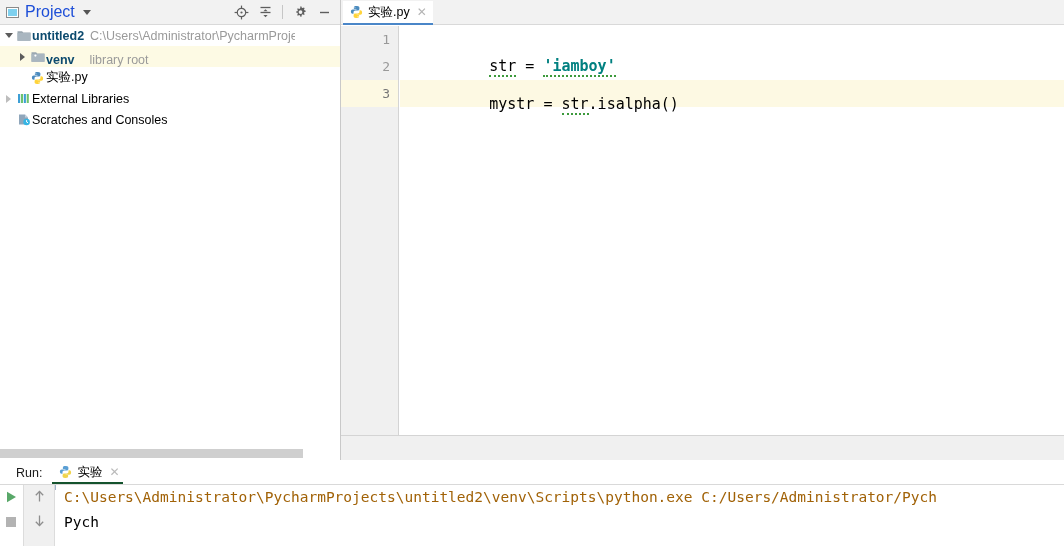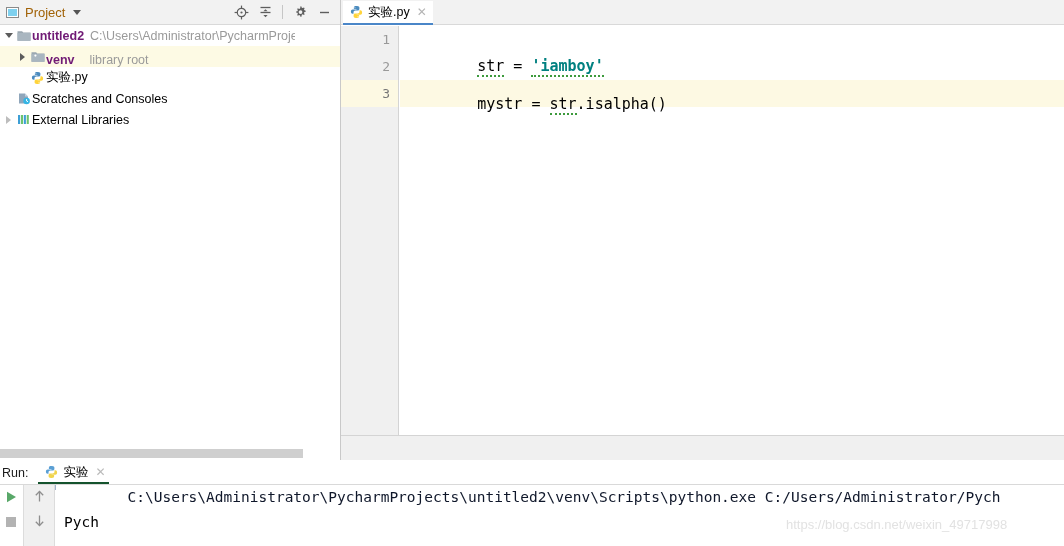--- a/index.html
+++ b/index.html
@@ -22,21 +22,21 @@
     box-sizing:border-box;
   }
   .project-header{
     position:absolute;left:0;top:0;width:340px;height:25px;
     background:#f2f2f2;
     border-bottom:1px solid #d9d9d9;
     display:flex;align-items:center;
     box-sizing:border-box;
   }
   .ph-left{display:flex;align-items:center;gap:6px;padding-left:6px;}
-  .ph-title{font-size:13px;color:#a16207;}
+  .ph-title{font-size:16px;color:#1d4ed8;}
   .ph-caret{
     width:0;height:0;border-left:4px solid transparent;border-right:4px solid transparent;
     border-top:5px solid #555;margin-left:2px;
   }
   .ph-right{margin-left:auto;display:flex;align-items:center;padding-right:5px;gap:2px;}
   .tb-btn{width:22px;height:22px;display:flex;align-items:center;justify-content:center;cursor:default;}
   .tb-sep{width:1px;height:14px;background:#c6c6c6;margin:0 4px;}
 
   
   .tree{position:absolute;left:0;top:25px;width:340px;}
@@ -50,21 +50,21 @@
   }
   .arrow-glyph{
     width:0;height:0;border-top:4px solid transparent;border-bottom:4px solid transparent;
     border-left:5px solid #5c5c5c;
   }
   .arrow-glyph.open{
     border-left:4px solid transparent;border-right:4px solid transparent;
     border-top:5px solid #5c5c5c;border-bottom:0;
   }
   .tree-ico{width:17px;height:21px;display:flex;align-items:center;justify-content:center;flex:0 0 17px;}
-  .lbl-bold{font-weight:bold;color:#701a75;}
+  .lbl-bold{font-weight:bold;color:#0c4a6e;}
   .lbl-plain{color:#000;}
   .lbl-gray{color:#9a9a9a;margin-left:15px;font-weight:normal;}
   .lbl-path{
     color:#9a9a9a;margin-left:6px;font-weight:normal;
     overflow:hidden;text-overflow:clip;max-width:205px;display:inline-block;
     vertical-align:bottom;
   }
 
   
   .proj-hscroll{
@@ -101,21 +101,21 @@
   .ln{
     position:absolute;right:8px;font-family:"DejaVu Sans Mono", monospace;
     font-size:13px;color:#999999;line-height:27px;height:27px;
   }
   .ln.cur{color:#777777;}
   .gutter-hl{position:absolute;left:0;right:0;height:27px;background:#fdf9e3;}
   .code-hl{position:absolute;left:0;right:0;height:27px;background:#fdf9e3;}
   .cline{
     position:absolute;left:0;height:27px;line-height:27px;white-space:pre;
     font-family:"DejaVu Sans Mono", monospace;font-size:15px;
-    padding-left:5px;
+    padding-left:17px;
   }
   .t-def{color:#000000;}
   .t-str{color:#008080;font-weight:bold;}
   .t-kw{color:#7f55b3;}
   .t-brk{background:#b4d7ff;color:#000000;}
   .squig{
     border-bottom:2px dotted #3c9a3c;padding-bottom:0px;
   }
   .editor-hscroll-track{
     position:absolute;left:0;right:0;bottom:0;height:25px;background:#f0f0f0;
@@ -129,21 +129,21 @@
 
   
   .run-panel{
     position:absolute;left:0;top:462px;right:0;bottom:0;background:#ffffff;
   }
   .run-header{
     position:absolute;left:0;top:0;right:0;height:22px;
     background:#ffffff;display:flex;align-items:center;
     box-sizing:border-box;
   }
-  .run-label{font-size:12.5px;color:#1a1a1a;padding-left:2px;padding-right:10px;}
+  .run-label{font-size:12.5px;color:#1a1a1a;padding-left:16px;padding-right:10px;}
   .run-tab{
     display:flex;align-items:center;gap:4px;height:22px;padding:0 4px 0 6px;
     border-bottom:2px solid #14532d;box-sizing:border-box;
   }
   .run-tab-title{font-size:12.5px;color:#000;}
   .run-tab-close{color:#b9b9b9;font-size:12px;margin-left:3px;}
 
   .run-body{
     position:absolute;left:0;top:22px;right:0;bottom:0;background:#ffffff;
     border-top:1px solid #d9d9d9;box-sizing:border-box;
@@ -158,21 +158,21 @@
     display:flex;flex-direction:column;align-items:center;padding-top:4px;gap:9px;
   }
   .console{
     position:absolute;left:56px;top:0;right:0;bottom:0;background:#ffffff;
     overflow:hidden;
   }
   .console-line{
     font-family:"DejaVu Sans Mono", monospace;font-size:14.5px;
     line-height:25px;white-space:pre;padding-left:8px;
   }
-  .c-cmd{color:#0f172a;text-align:center;}
+  .c-cmd{color:#a16207;}
   .c-out{color:#000000;}
   .run-hscroll{
     position:absolute;left:28px;top:0px;width:92px;height:5px;background:#9fb3cc;
   }
 
   .watermark{
     position:absolute;left:786px;top:517px;font-size:13px;color:#e2e2e2;
     font-family:"Liberation Sans", sans-serif;white-space:nowrap;
   }
 
@@ -265,51 +265,51 @@
         <span class="arrow"></span>
         <span class="tree-ico">
           <svg class="ico" width="15" height="14" viewBox="0 0 16 16">
             <path d="M7.6 1.2c-2 0-2.6.8-2.6 1.9v1.4h3v.5H3.6C2.4 5 1.6 5.8 1.6 7.5S2.4 10 3.6 10h1V8.4c0-1.2.9-2 2.1-2h2.8c1 0 1.8-.7 1.8-1.7V3.1c0-1-.8-1.9-2.7-1.9h-1z" fill="#4b8bbe"></path>
             <path d="M8.4 14.8c2 0 2.6-.8 2.6-1.9v-1.4H8v-.5h4.4c1.2 0 2-.8 2-2.5S13.6 6 12.4 6h-1v1.6c0 1.2-.9 2-2.1 2H6.5c-1 0-1.8.7-1.8 1.7v1.6c0 1 .8 1.9 2.7 1.9h1z" fill="#ffd43b"></path>
             <circle cx="6.2" cy="3.2" r=".6" fill="#fff"></circle>
             <circle cx="9.8" cy="12.8" r=".6" fill="#fff"></circle>
           </svg>
         </span>
         <span class="lbl-plain">实验.py</span>
-      </div>
-
-      <div class="tree-row" style="padding-left:2px;">
-        <span class="arrow"></span>
-        <span class="tree-ico">
-          <svg class="ico" width="14" height="13" viewBox="0 0 14 13">
-            <path d="M2 1.5h6l3 3v7H2z" fill="#8fa6bb"></path>
-            <path d="M8 1.5l3 3H8z" fill="#c3d0dc"></path>
-            <circle cx="9.6" cy="9" r="3.3" fill="#35b5e4"></circle>
-            <line x1="9.6" y1="7.1" x2="9.6" y2="9" stroke="#fff" stroke-width="1"></line>
-            <line x1="9.6" y1="9" x2="11" y2="9.8" stroke="#fff" stroke-width="1"></line>
-          </svg>
-        </span>
-        <span class="lbl-plain">Scratches and Consoles</span>
       </div>
 
       <div class="tree-row" style="padding-left:2px;">
         <span class="arrow">
             <i class="arrow-glyph" style="border-left-color:#bdbdbd;"></i>
           </span>
         <span class="tree-ico">
           <svg class="ico" width="14" height="13" viewBox="0 0 14 13">
             <rect x="1" y="2" width="2.1" height="9" fill="#3d9fd6"></rect>
             <rect x="3.9" y="2" width="2.1" height="9" fill="#6dc36d"></rect>
             <rect x="6.8" y="2" width="2.1" height="9" fill="#3d9fd6"></rect>
             <rect x="9.7" y="2" width="2.1" height="9" fill="#6dc36d"></rect>
           </svg>
         </span>
         <span class="lbl-plain">External Libraries</span>
       </div>
 
+      <div class="tree-row" style="padding-left:2px;">
+        <span class="arrow"></span>
+        <span class="tree-ico">
+          <svg class="ico" width="14" height="13" viewBox="0 0 14 13">
+            <path d="M2 1.5h6l3 3v7H2z" fill="#8fa6bb"></path>
+            <path d="M8 1.5l3 3H8z" fill="#c3d0dc"></path>
+            <circle cx="9.6" cy="9" r="3.3" fill="#35b5e4"></circle>
+            <line x1="9.6" y1="7.1" x2="9.6" y2="9" stroke="#fff" stroke-width="1"></line>
+            <line x1="9.6" y1="9" x2="11" y2="9.8" stroke="#fff" stroke-width="1"></line>
+          </svg>
+        </span>
+        <span class="lbl-plain">Scratches and Consoles</span>
+      </div>
+
     </div>
 
     <div class="proj-hscroll">
         <i></i>
       </div>
   </div>
 
   <div class="vsplit"></div>
 
   <div class="editor-area">
@@ -402,15 +402,14 @@
         </span>
       </div>
 
       <div class="console">
         <div class="console-line c-cmd">C:\Users\Administrator\PycharmProjects\untitled2\venv\Scripts\python.exe C:/Users/Administrator/Pych</div>
         <div class="console-line c-out">Pych</div>
       </div>
     </div>
   </div>
 
-  <div class="watermark">https://blog.csdn.net/weixin_49717998</div>
 
 </div>
 
 </body></html>

